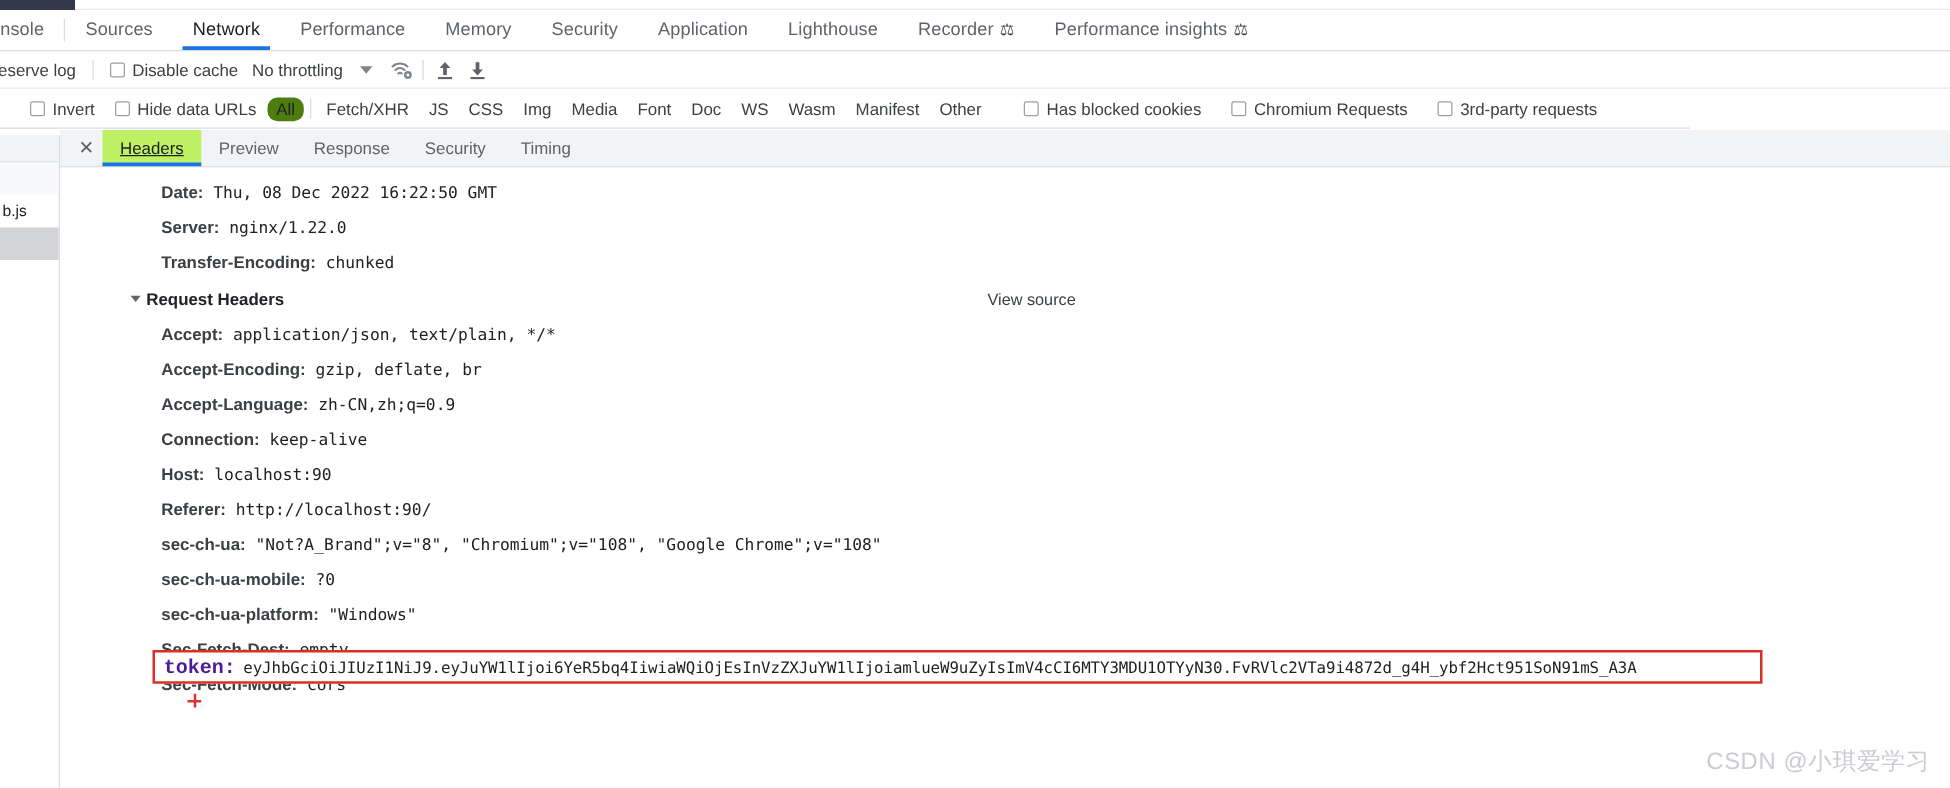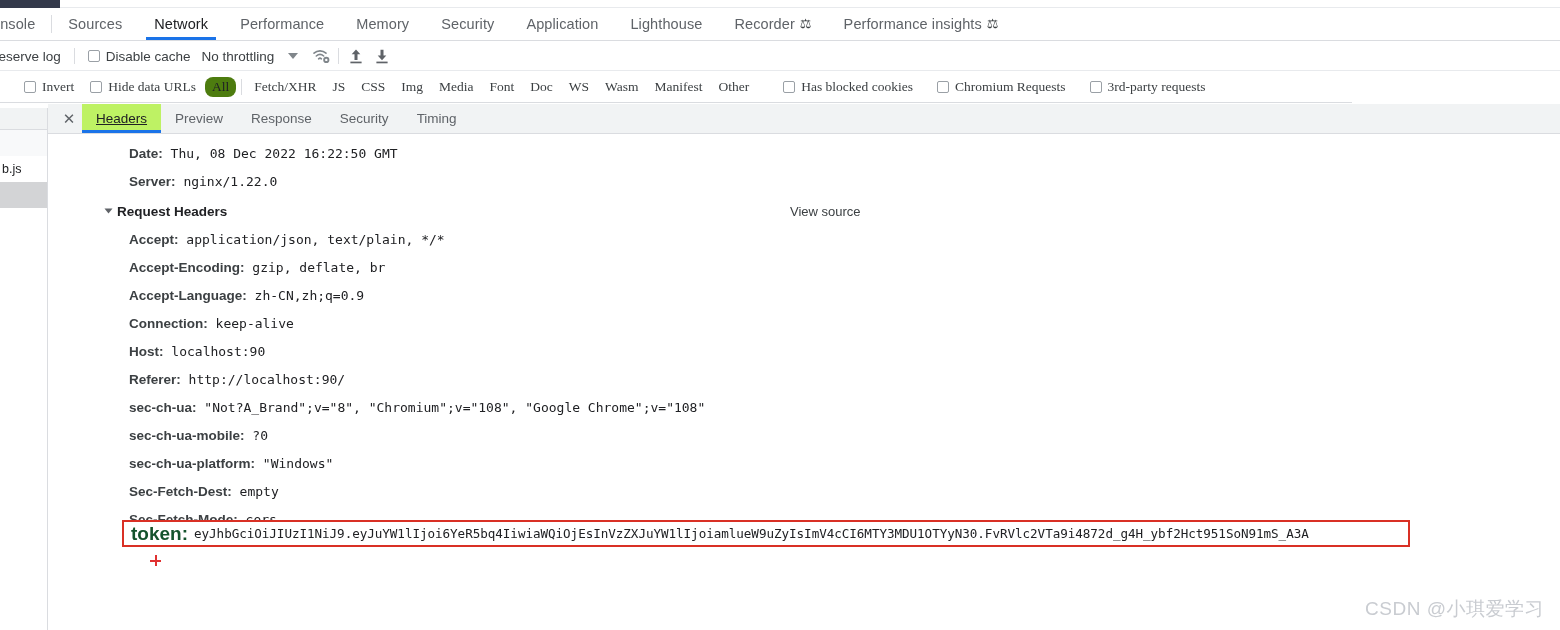--- a/index.html
+++ b/index.html
@@ -143,21 +143,20 @@
     position: absolute;
     left: 0; top: 72px;
     width: 1352px; height: 31px;
     background: #ffffff;
     border-bottom: 1px solid #dadce0;
     display: flex;
     align-items: center;
     font-size: 13.5px;
     color: #3c4043;
     padding-left: 16px;
-    font-family: Liberation Serif, serif;
   }
   .f-check {
     display: flex; align-items: center; gap: 6px;
     padding: 0 8px; white-space: nowrap; cursor: pointer;
   }
   .f-type {
     padding: 2px 7px;
     margin: 0 1px;
     border-radius: 8px;
     white-space: nowrap;
@@ -314,24 +313,24 @@
     width: 1288px;
     height: 27px;
     border: 2px solid #d93025;
     background: #ffffff;
     display: flex;
     align-items: center;
     padding-left: 7px;
     overflow: hidden;
   }
   .token-row .k {
-    font-family: Liberation Sans, sans-serif;
+    font-family: Liberation Mono, monospace;
     font-weight: bold;
-    font-size: 19px;
-    color: #14532d;
+    font-size: 16px;
+    color: #4c1d95;
     flex: none;
   }
   .token-row .v {
     font-family: "DejaVu Sans Mono", monospace;
     font-size: 12.6px;
     color: #202124;
     margin-left: 6px;
     white-space: nowrap;
     letter-spacing: -0.05px;
   }
@@ -519,20 +518,24 @@
       </div>
 
       <div class="hdr-line">
         <span class="k">Date:</span>
         <span class="v">Thu, 08 Dec 2022 16:22:50 GMT</span>
       </div>
       <div class="hdr-line">
         <span class="k">Server:</span>
         <span class="v">nginx/1.22.0</span>
       </div>
+      <div class="hdr-line">
+        <span class="k">Transfer-Encoding:</span>
+        <span class="v">chunked</span>
+      </div>
 
       <div class="section-head">
         <span class="tri"></span>
         <span class="section-title">Request Headers</span>
         <span class="view-source">View source</span>
       </div>
 
       <div class="hdr-line">
         <span class="k">Accept:</span>
         <span class="v">application/json, text/plain, */*</span>

